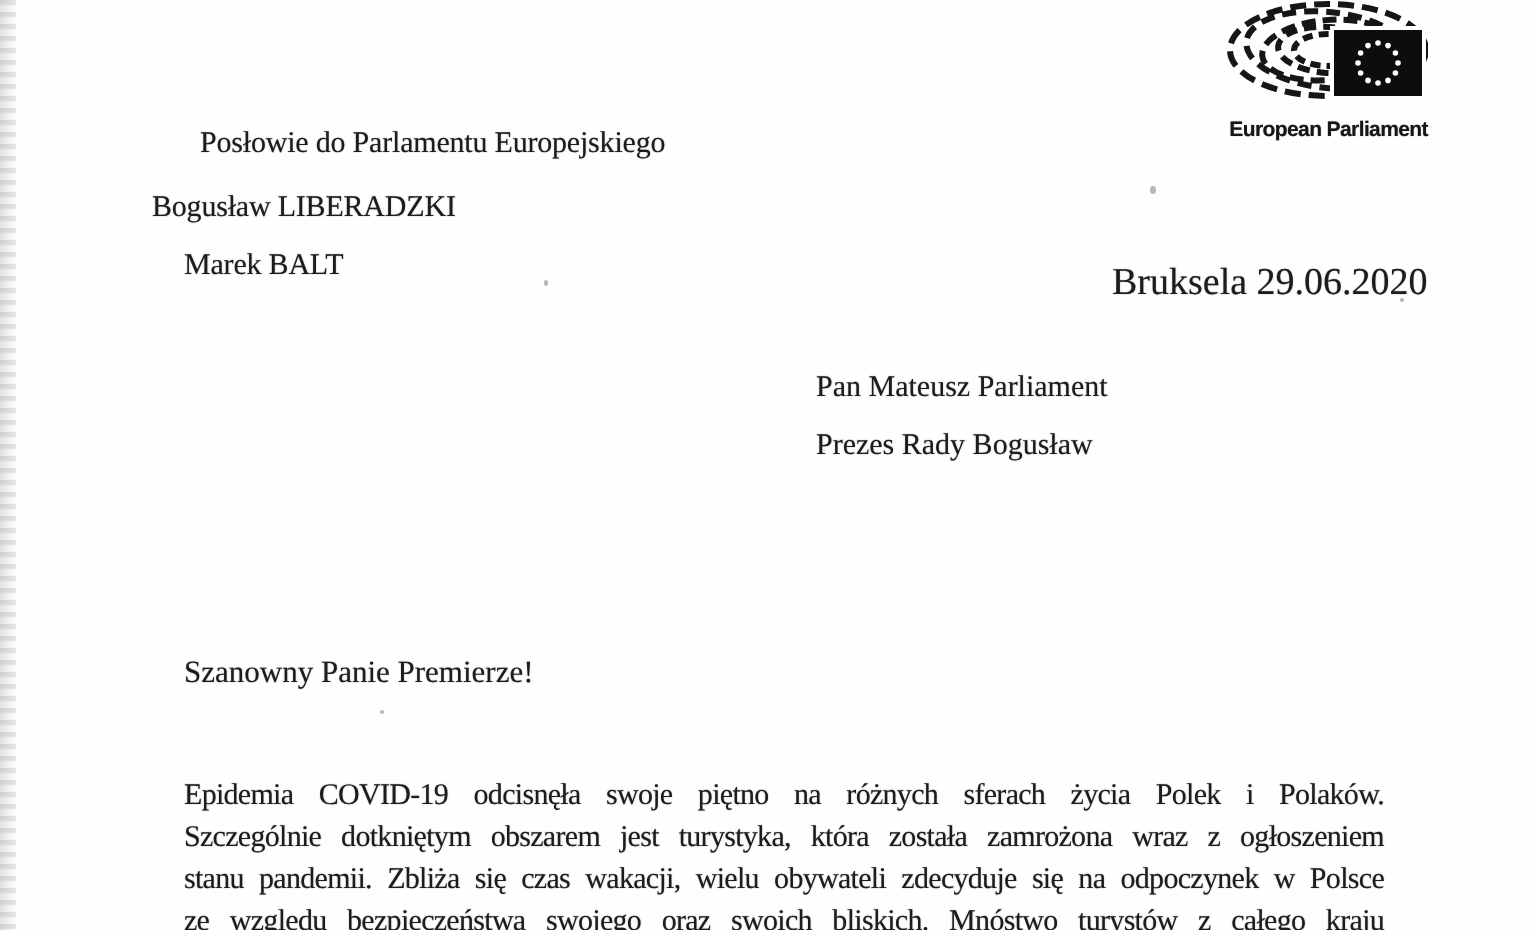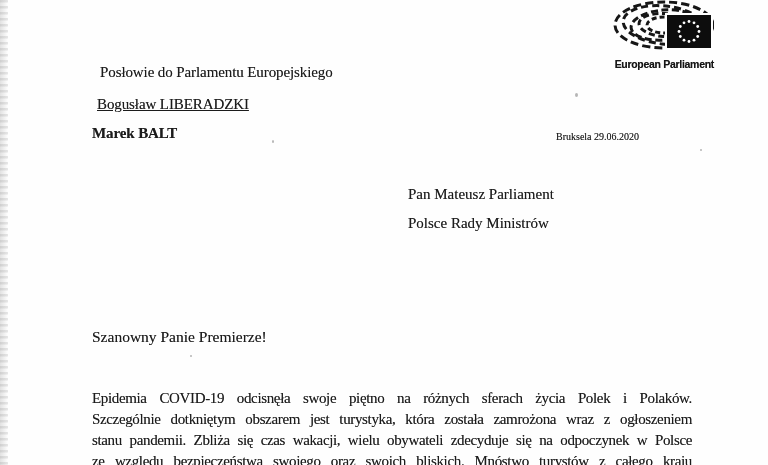--- a/index.html
+++ b/index.html
@@ -51,24 +51,24 @@
     font-family: "Liberation Sans", sans-serif;
     font-size: 10.5px;
     font-weight: 700;
     letter-spacing: -0.3px;
     color: #161616;
     text-shadow: 0 0 0.5px rgba(20,20,20,0.6);
   }
   
   .sender-line { font-size: 15px; letter-spacing: -0.1px; }
   #sender-1 { left: 100px; top: 64px; }
-  #sender-2 { left: 97px; top: 96px; text-decoration: underline; }
-  #sender-3 { left: 92px; top: 125px; font-weight: bold; }
+  #sender-2 { left: 76px; top: 96px; }
+  #sender-3 { left: 92px; top: 125px; }
   
-  .dateline { left: 556px; top: 131px; font-size: 10px; }
+  .dateline { left: 556px; top: 131px; font-size: 19px; }
   
   .recipient-line { font-size: 15px; }
   #recipient-1 { left: 408px; top: 186px; }
   #recipient-2 { left: 408px; top: 215px; }
   
   .salutation { left: 92px; top: 328px; font-size: 15.5px; }
   
   .body-line {
     position: absolute;
     left: 92px;
@@ -122,21 +122,21 @@
     <span class="logo-caption">European Parliament</span>
   </div>
 
   <span class="txt sender-line" id="sender-1">Posłowie do Parlamentu Europejskiego</span>
   <span class="txt sender-line" id="sender-2">Bogusław LIBERADZKI</span>
   <span class="txt sender-line" id="sender-3">Marek BALT</span>
 
   <span class="txt dateline">Bruksela 29.06.2020</span>
 
   <span class="txt recipient-line" id="recipient-1">Pan Mateusz Parliament</span>
-  <span class="txt recipient-line" id="recipient-2">Polsce Rady Ministrów</span>
+  <span class="txt recipient-line" id="recipient-2">Prezes Rady Bogusław</span>
 
   <span class="txt salutation">Szanowny Panie Premierze!</span>
 
   <div class="body-line" id="body-1">Epidemia COVID-19 odcisnęła swoje piętno na różnych sferach życia Polek i Polaków.</div>
   <div class="body-line" id="body-2">Szczególnie dotkniętym obszarem jest turystyka, która została zamrożona wraz z ogłoszeniem</div>
   <div class="body-line" id="body-3">stanu pandemii. Zbliża się czas wakacji, wielu obywateli zdecyduje się na odpoczynek w Polsce</div>
   <div class="body-line" id="body-4">ze względu bezpieczeństwa swojego oraz swoich bliskich. Mnóstwo turystów z całego kraju</div>
 
   <div class="speck" style="left:575px; top:93px; width:3px; height:4px;"></div>
   <div class="speck" style="left:700px; top:149px; width:2px; height:2px;"></div>

